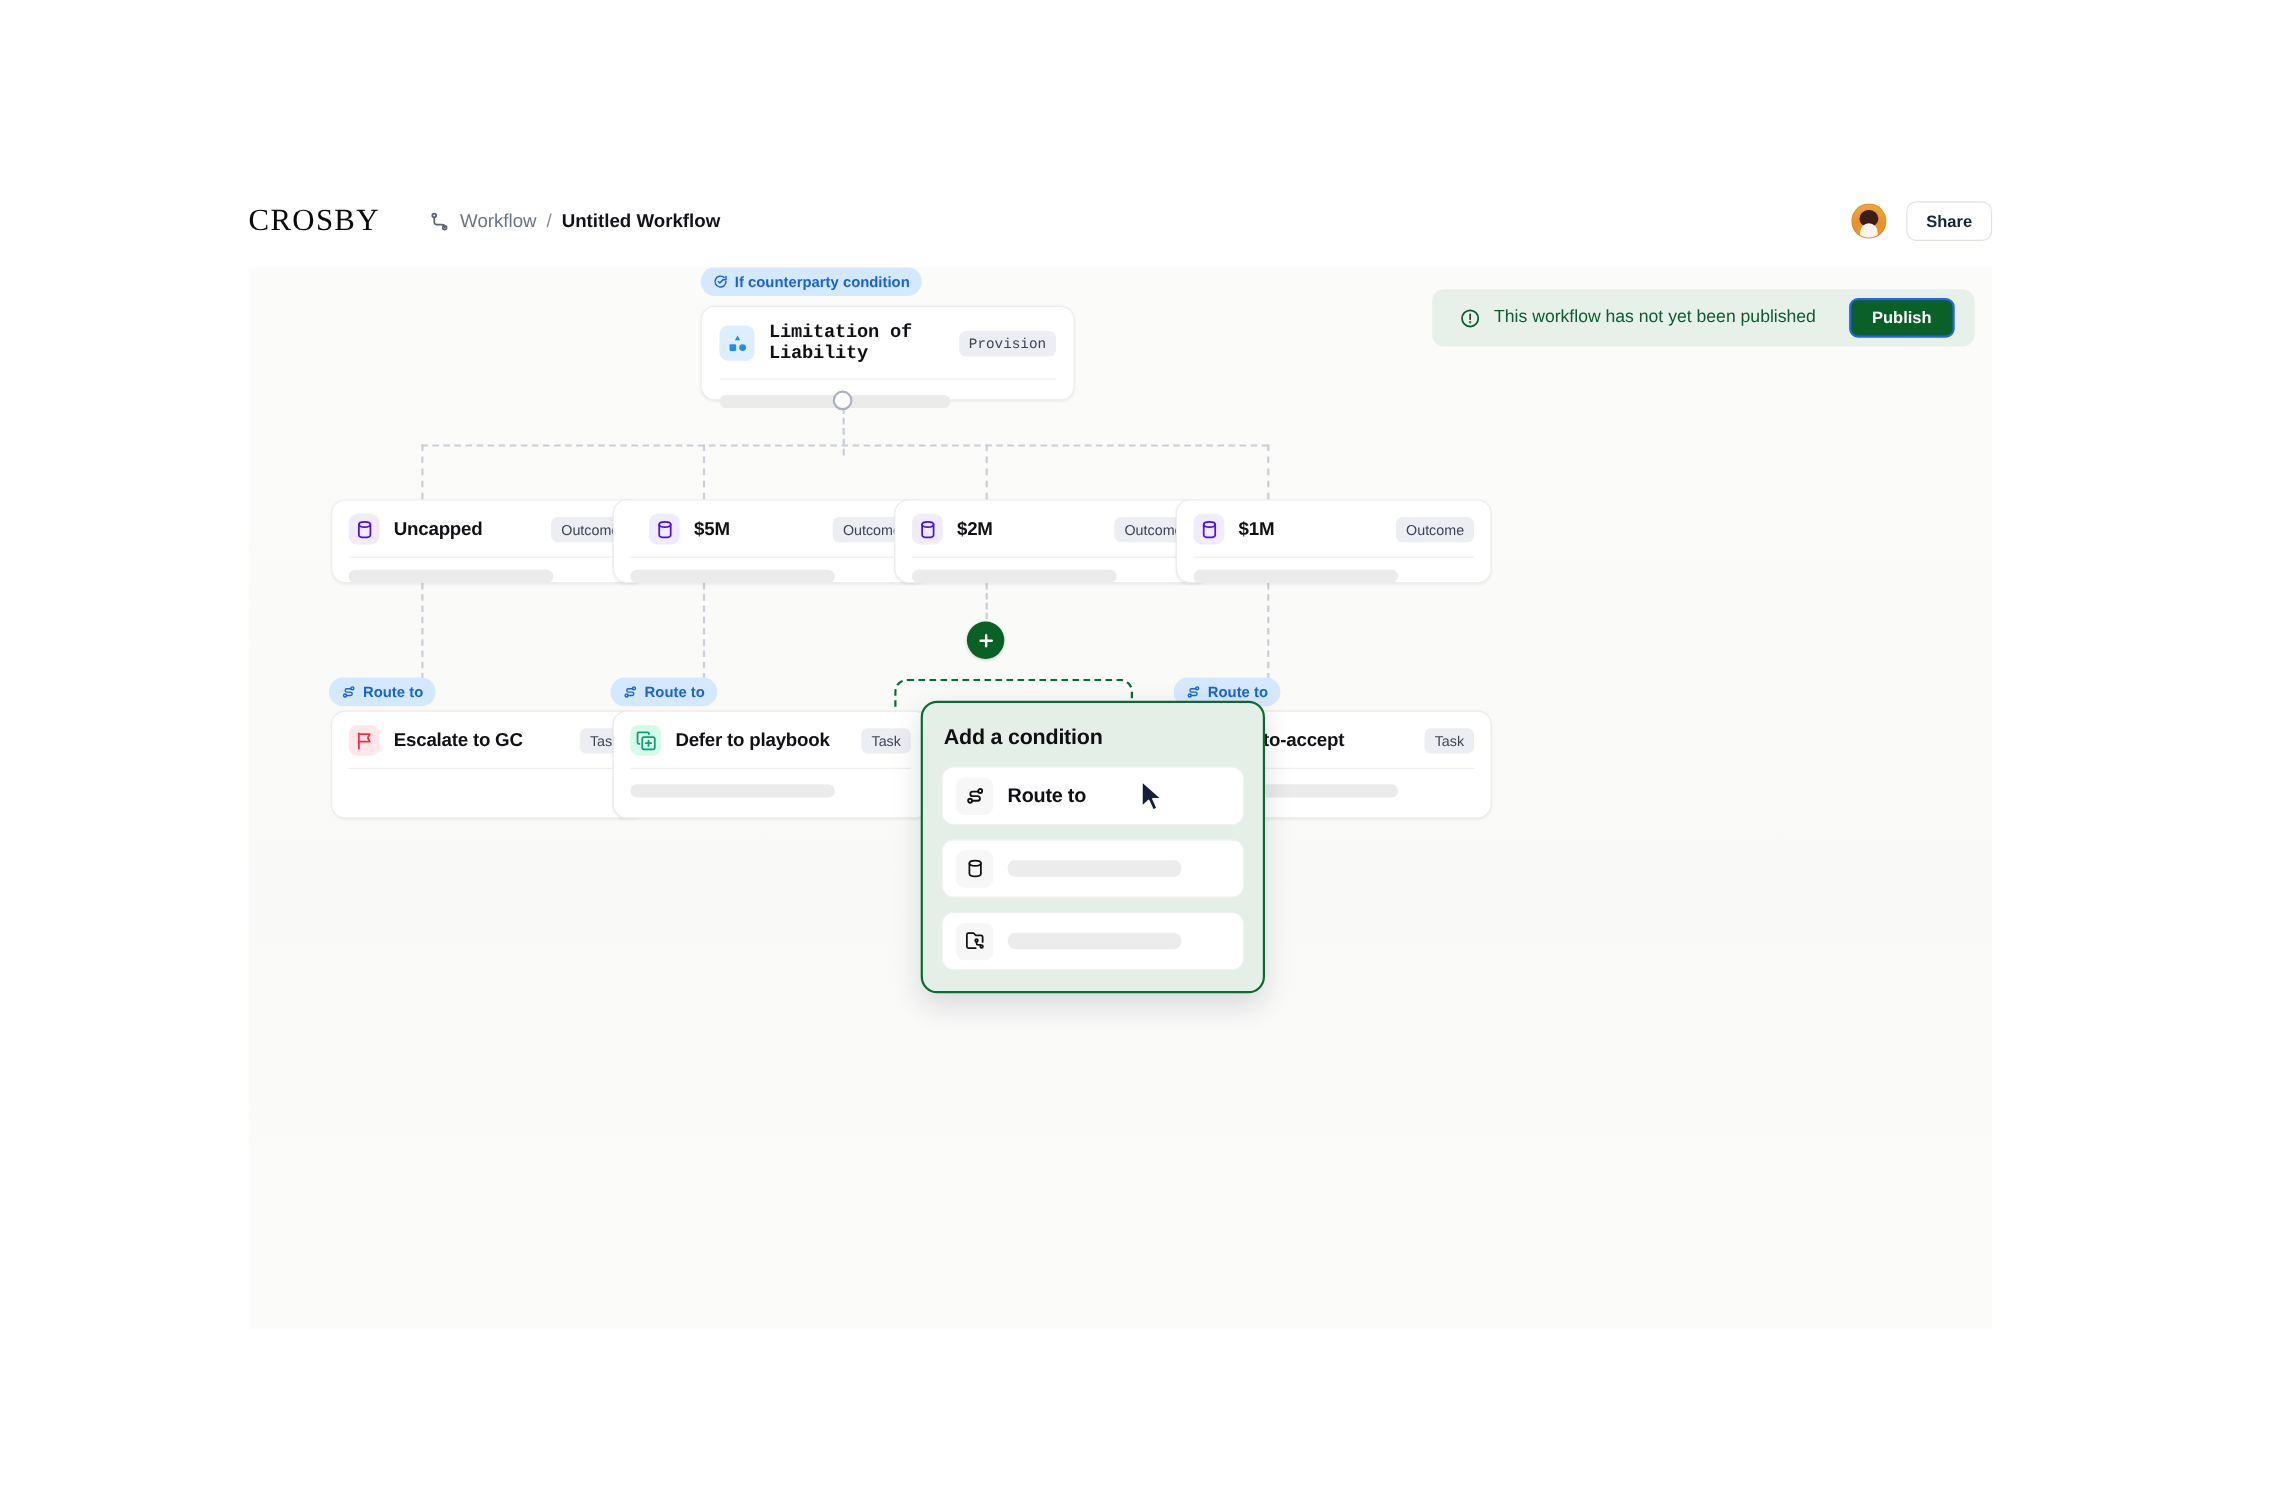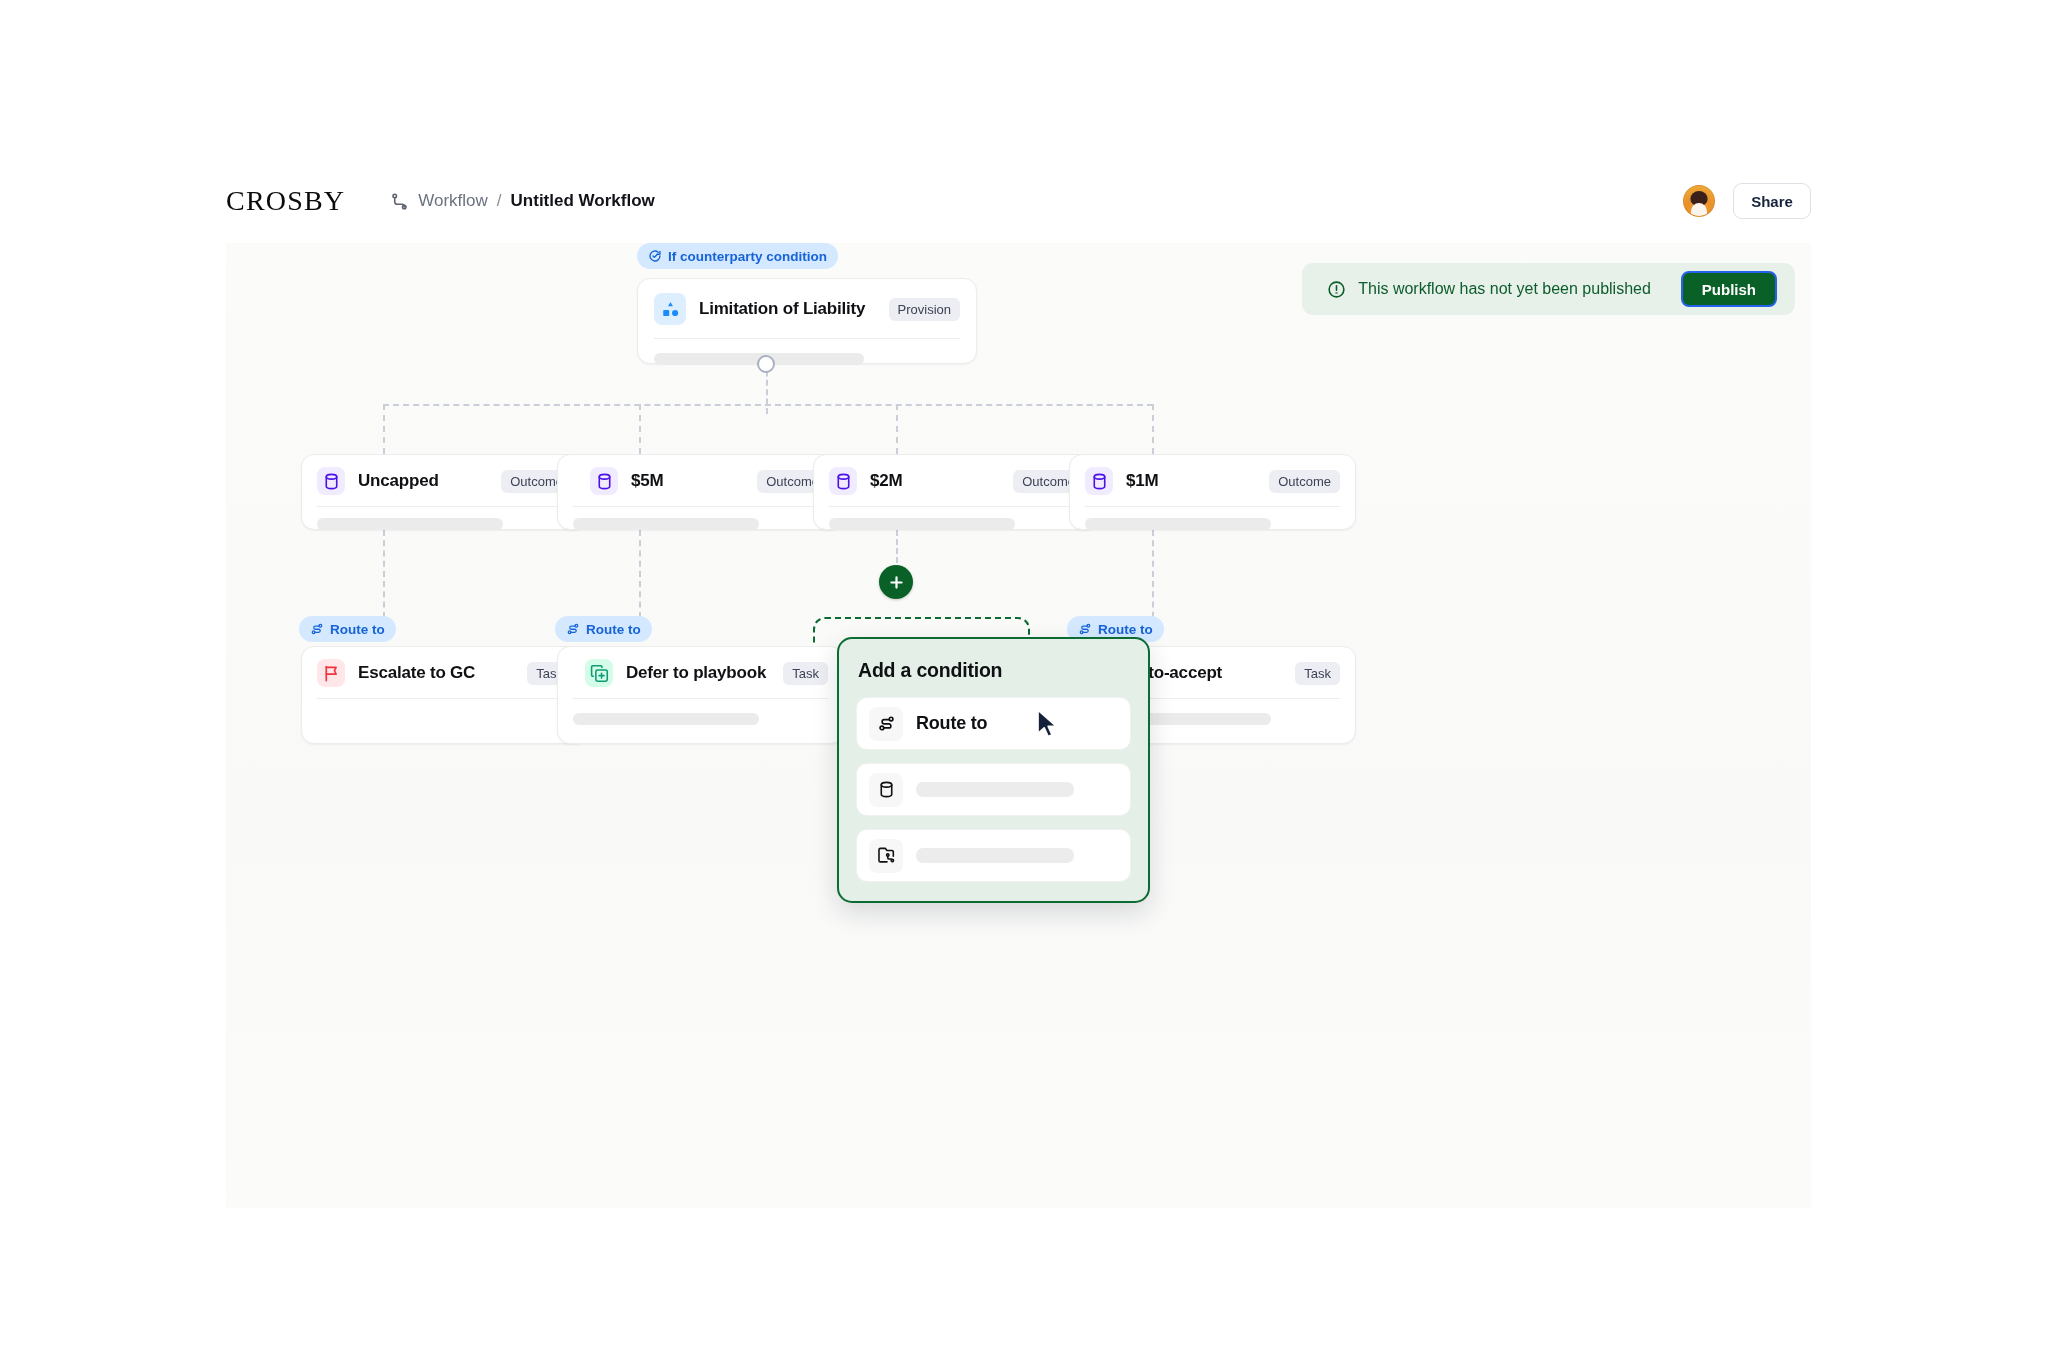--- a/index.html
+++ b/index.html
@@ -228,21 +228,21 @@
 
     <div class="pill" style="left:411px; top:0px;">
       <svg viewBox="0 0 24 24" fill="none" stroke="currentColor" stroke-width="2.3" stroke-linecap="round" stroke-linejoin="round">
         <path d="M20.5 12a8.5 8.5 0 1 1-3-6.5"></path>
           <path d="M20.5 4v5h-5"></path>
           <path d="M8.6 12l2.3 2.3 4.5-4.6"></path>
       </svg>
       <span>If counterparty condition</span>
     </div>
 
-    <div class="card" style="left:411px; top:35px; width:340px; height:86px;">
+    <div class="card" style="left:411px; top:35px; width:340px; height:86px;font-family:Liberation Mono, monospace;">
       <div class="card-head">
         <div class="card-ico ico-blue">
           <svg viewBox="0 0 24 24" fill="none" stroke="currentColor" stroke-width="2" stroke-linejoin="round">
             <path d="M12 2.6l3.1 5.4H8.9z" fill="currentColor" stroke="none"></path>
             <rect x="2.8" y="12.6" width="7.6" height="7.6" rx="1.2" fill="currentColor" stroke="none"></rect>
             <circle cx="17.8" cy="16.4" r="3.9" fill="currentColor" stroke="none"></circle>
           </svg>
         </div>
         <span class="card-title">Limitation of Liability</span>
         <span class="card-tag">Provision</span>
@@ -355,21 +355,21 @@
               <path d="M5.4 4.2h12.4l-2.1 4.3 2.1 4.3H5.4"></path>
           </svg>
         </div>
         <span class="card-title">Escalate to GC</span>
         <span class="card-tag">Task</span>
       </div>
       <div class="card-div" style="margin:0 15px;"></div>
     </div>
 
     <div class="card" style="left:331px; top:403px; width:287px; height:98px;">
-      <div class="card-head" style="padding:12px 15px 11px 27px;">
+      <div class="card-head" style="padding:12px 15px 11px 15px;">
         <div class="card-ico ico-teal" style="width:28px;height:28px;">
           <svg viewBox="0 0 24 24" fill="none" stroke="currentColor" stroke-width="2" stroke-linecap="round" stroke-linejoin="round">
             <path d="M4.2 15.4H3.6A1.6 1.6 0 0 1 2 13.8V3.9c0-.9.7-1.6 1.6-1.6h9.9c.9 0 1.6.7 1.6 1.6v.6"></path>
             <rect x="7.4" y="7.6" width="14.4" height="14.1" rx="2"></rect>
             <path d="M14.6 11.6v6.2M11.5 14.7h6.2"></path>
           </svg>
         </div>
         <span class="card-title">Defer to playbook</span>
         <span class="card-tag">Task</span>
       </div>

